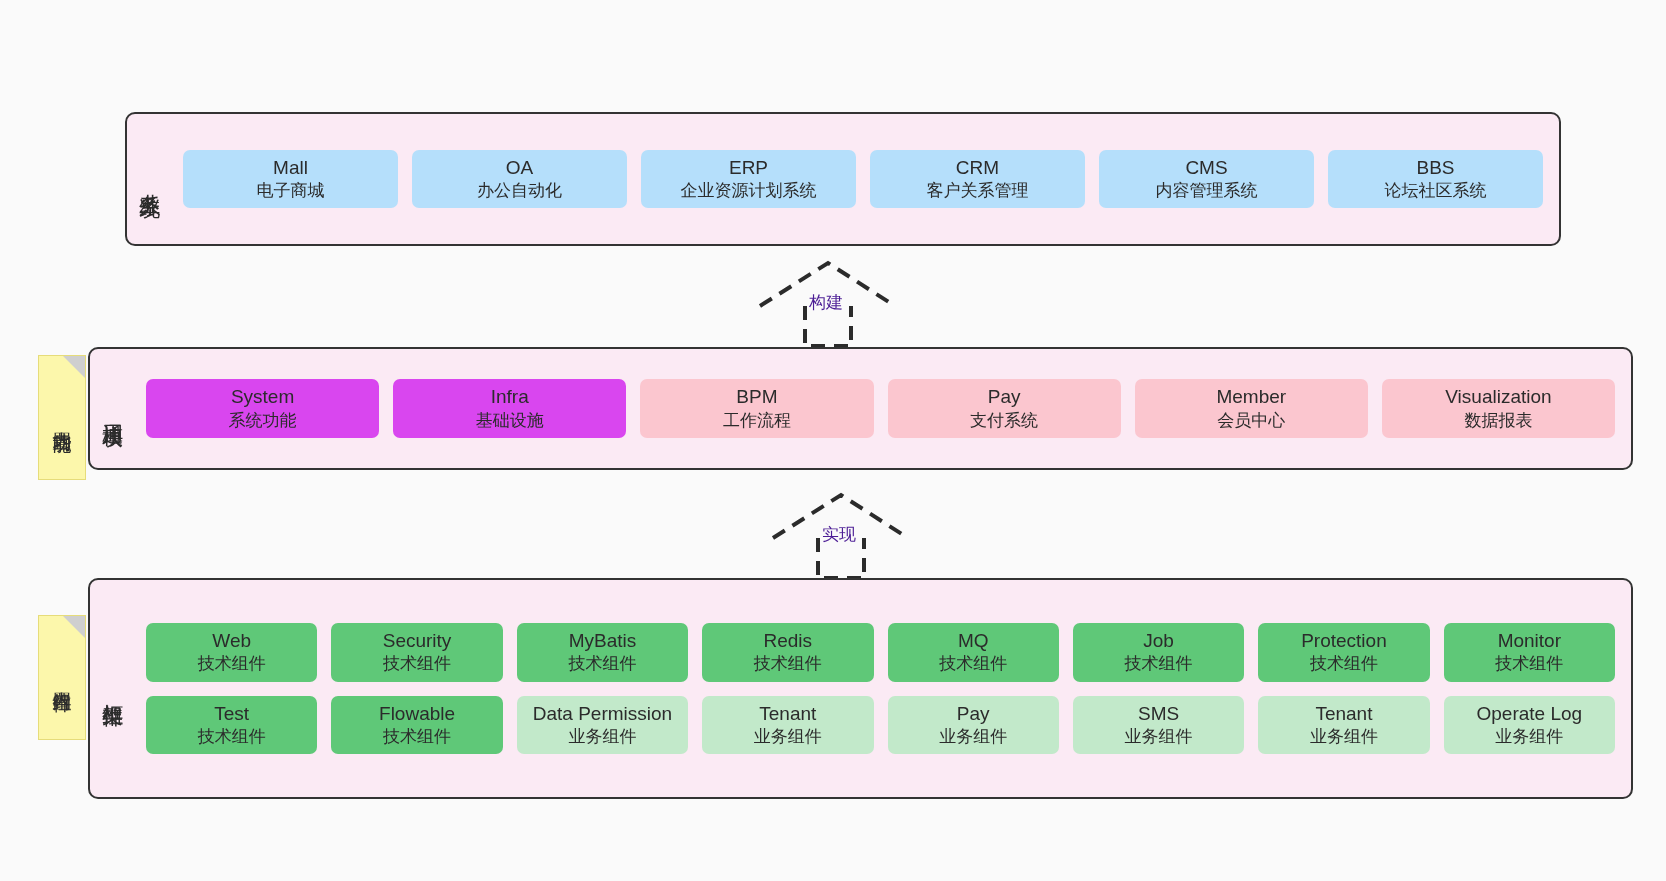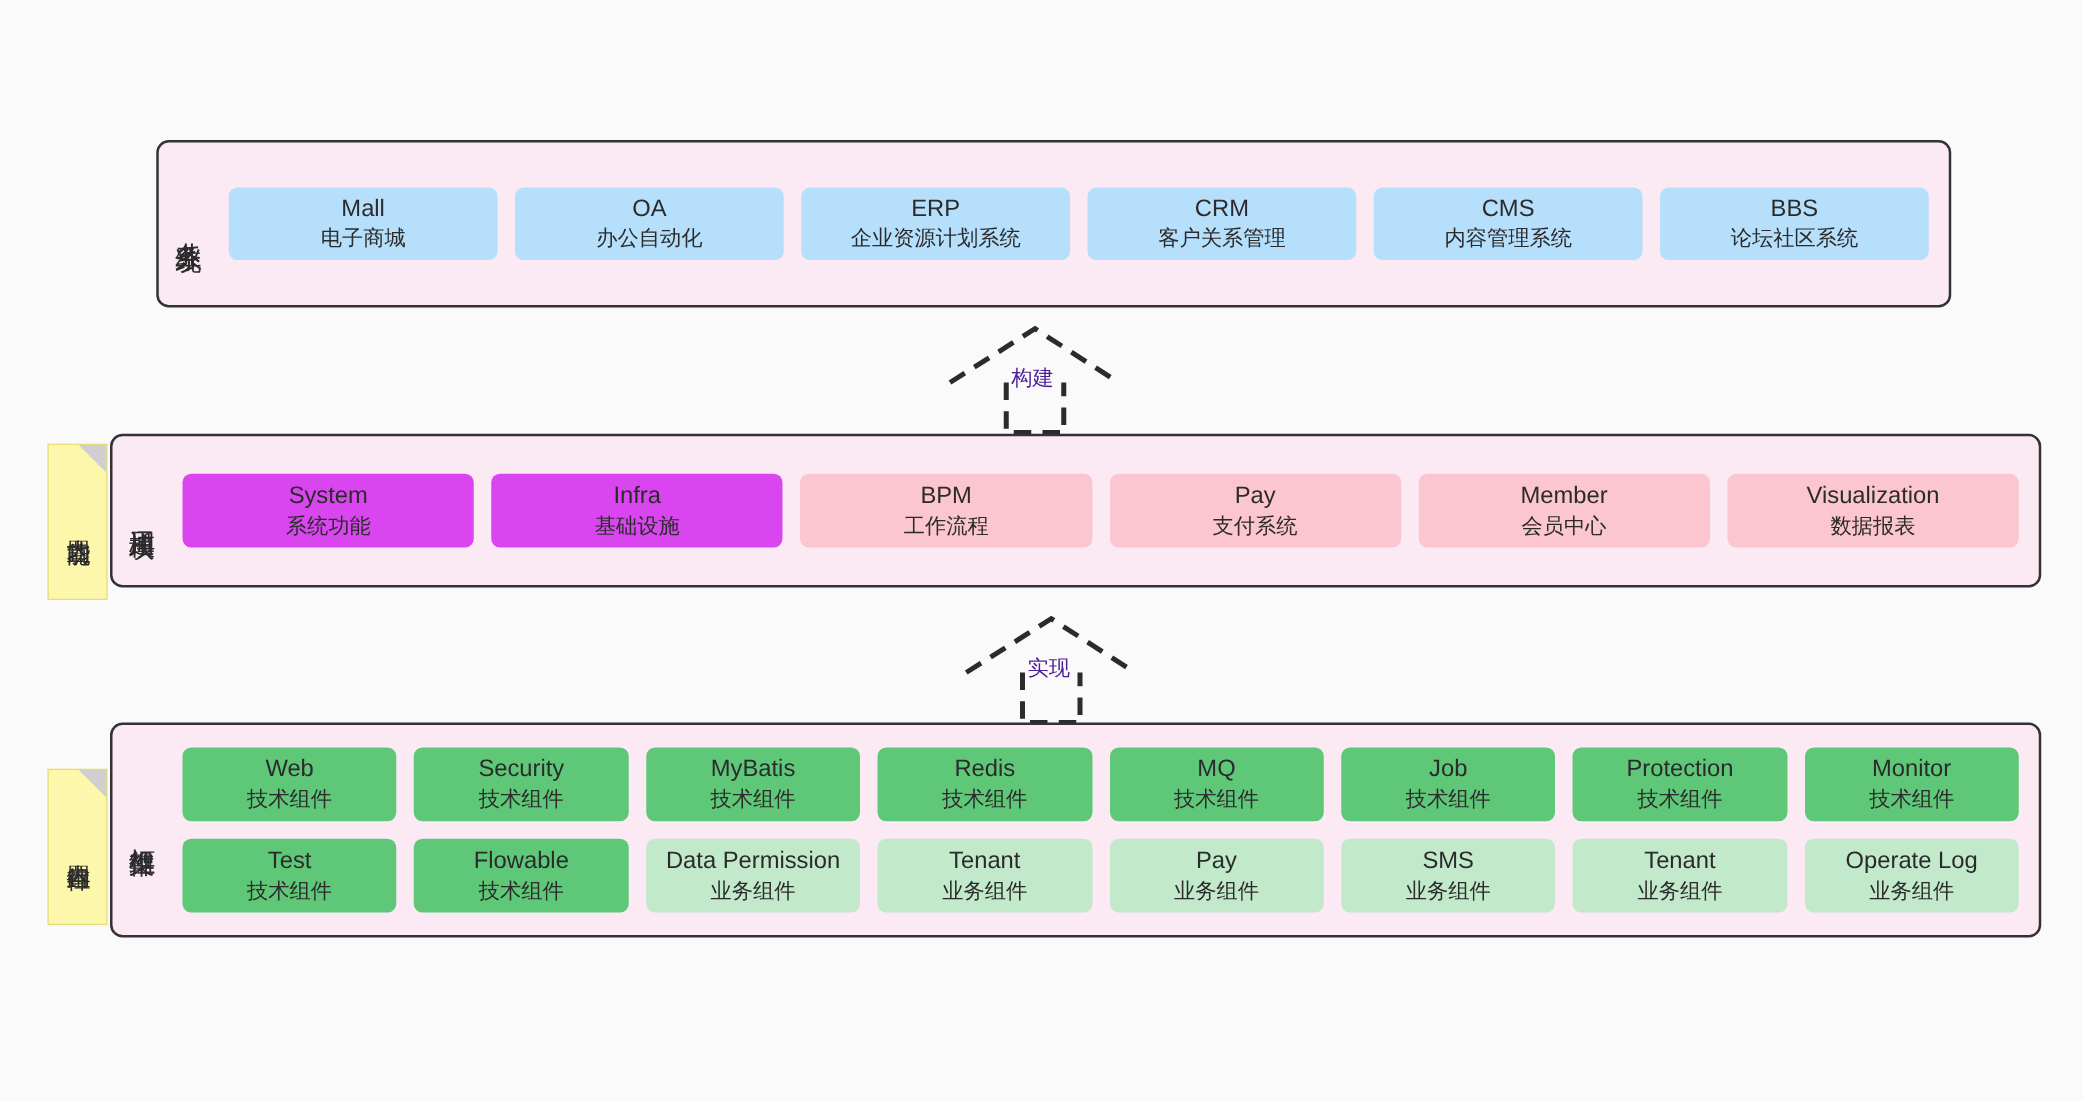--- a/index.html
+++ b/index.html
@@ -195,21 +195,21 @@
       <path d="M 50 48 L 50 88 L 96 88 L 96 48" fill="none" stroke="#2b2b2b" stroke-width="4" stroke-dasharray="14,9" stroke-linecap="butt"></path>
     </svg>
     <span class="arrow-label" style="left:54px; top:33px;">实现</span>
   </div>
 
   <div class="note" style="left:38px; top:615px; width:48px; height:125px;">
     <span class="fold"></span>
     <span>内置组件</span>
   </div>
 
-  <div class="layer" id="layer-framework" style="left:88px; top:578px; width:1545px; height:172px;">
+  <div class="layer" id="layer-framework" style="left:88px; top:578px; width:1545px; height:221px;">
     <div class="layer-title">框架组件</div>
     <div class="layer-body two-rows">
 
       <div class="row">
         <div class="card c-green">
           <span class="card-name">Web</span>
           <span class="card-sub">技术组件</span>
         </div>
         <div class="card c-green">
           <span class="card-name">Security</span>

